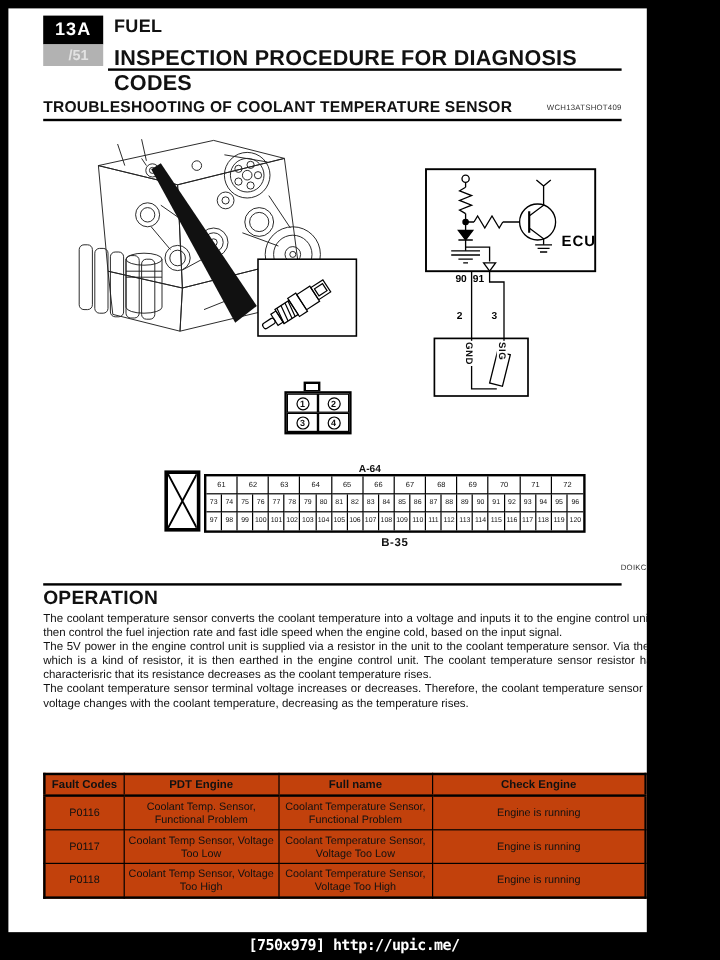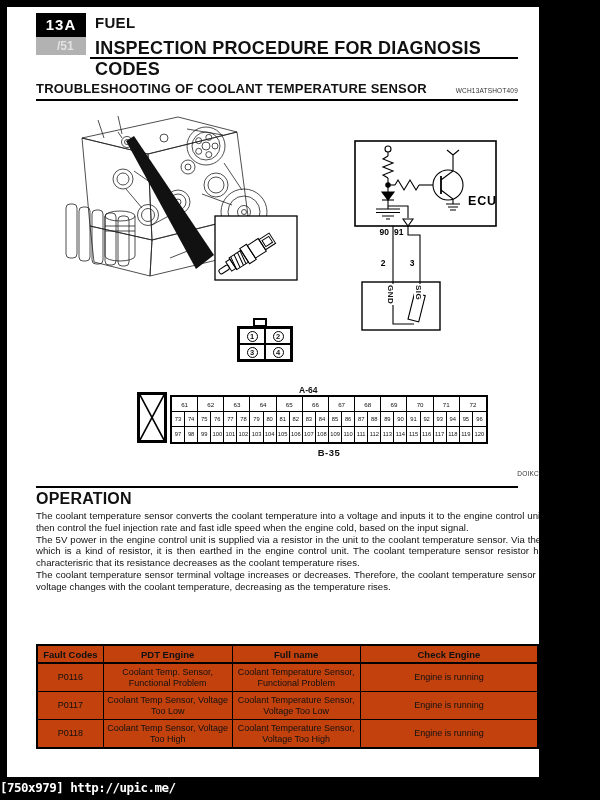--- a/index.html
+++ b/index.html
@@ -56,21 +56,21 @@
   .op-head { font-size:16px; font-weight:bold; margin-bottom:2px; letter-spacing:.2px; }
   .operation p { font-size:9.6px; line-height:11.8px; text-align:justify; }
 
   
   .ftable { position:absolute; left:29px; top:637px; border-collapse:collapse; table-layout:fixed; background:#c2410c; }
   .ftable th { border:1px solid #000; border-bottom:2px solid #000; font-size:9.5px; font-weight:bold; height:18px; text-align:center; }
   .ftable td { border:1px solid #000; font-size:9px; line-height:10.5px; text-align:center; padding:3px 3px; }
   .ftable { border:2px solid #000; }
 
   
-  .foot-bar { position:absolute; left:0; right:0; bottom:0; height:23px; background:#000; color:#fff; text-align:left; font-family:"DejaVu Sans Mono", monospace; font-size:12.5px; font-weight:bold; line-height:22px; padding-right:10px; letter-spacing:-0.5px; }
+  .foot-bar { position:absolute; left:0; right:0; bottom:0; height:23px; background:#000; color:#fff; text-align:center; font-family:"DejaVu Sans Mono", monospace; font-size:12.5px; font-weight:bold; line-height:22px; padding-right:10px; letter-spacing:-0.5px; }
 </style>
 </head>
 <body>
 
 <div class="page">
   <div class="sheet">
 
     <div class="chapter-box">13A</div>
     <div class="chapter-page">/51</div>
     <div class="h-title">FUEL</div>

